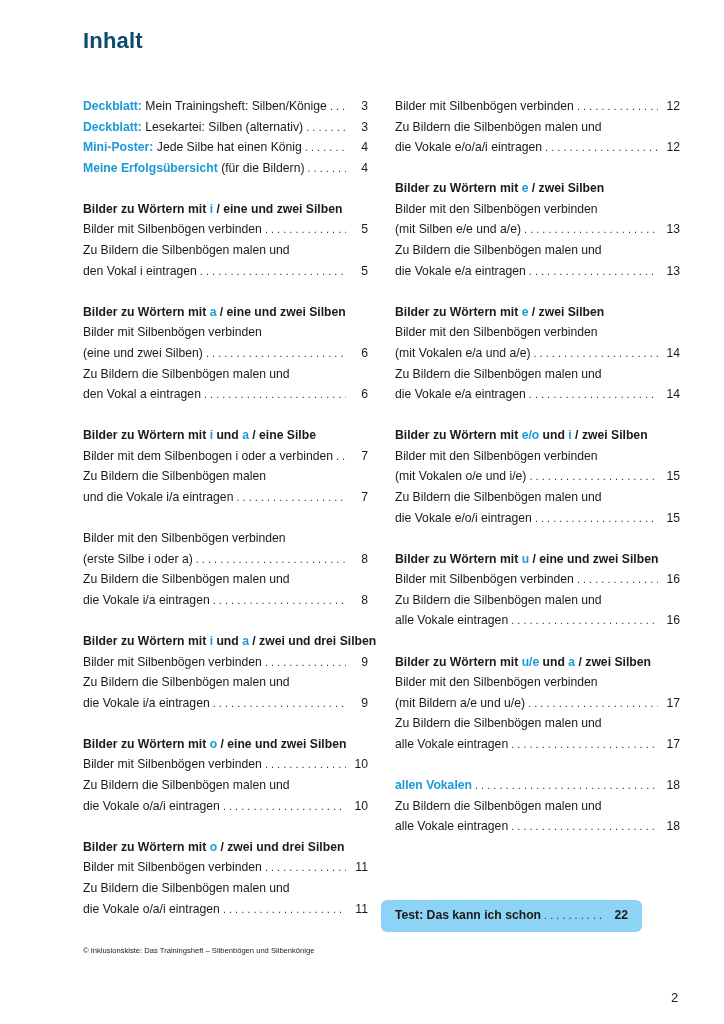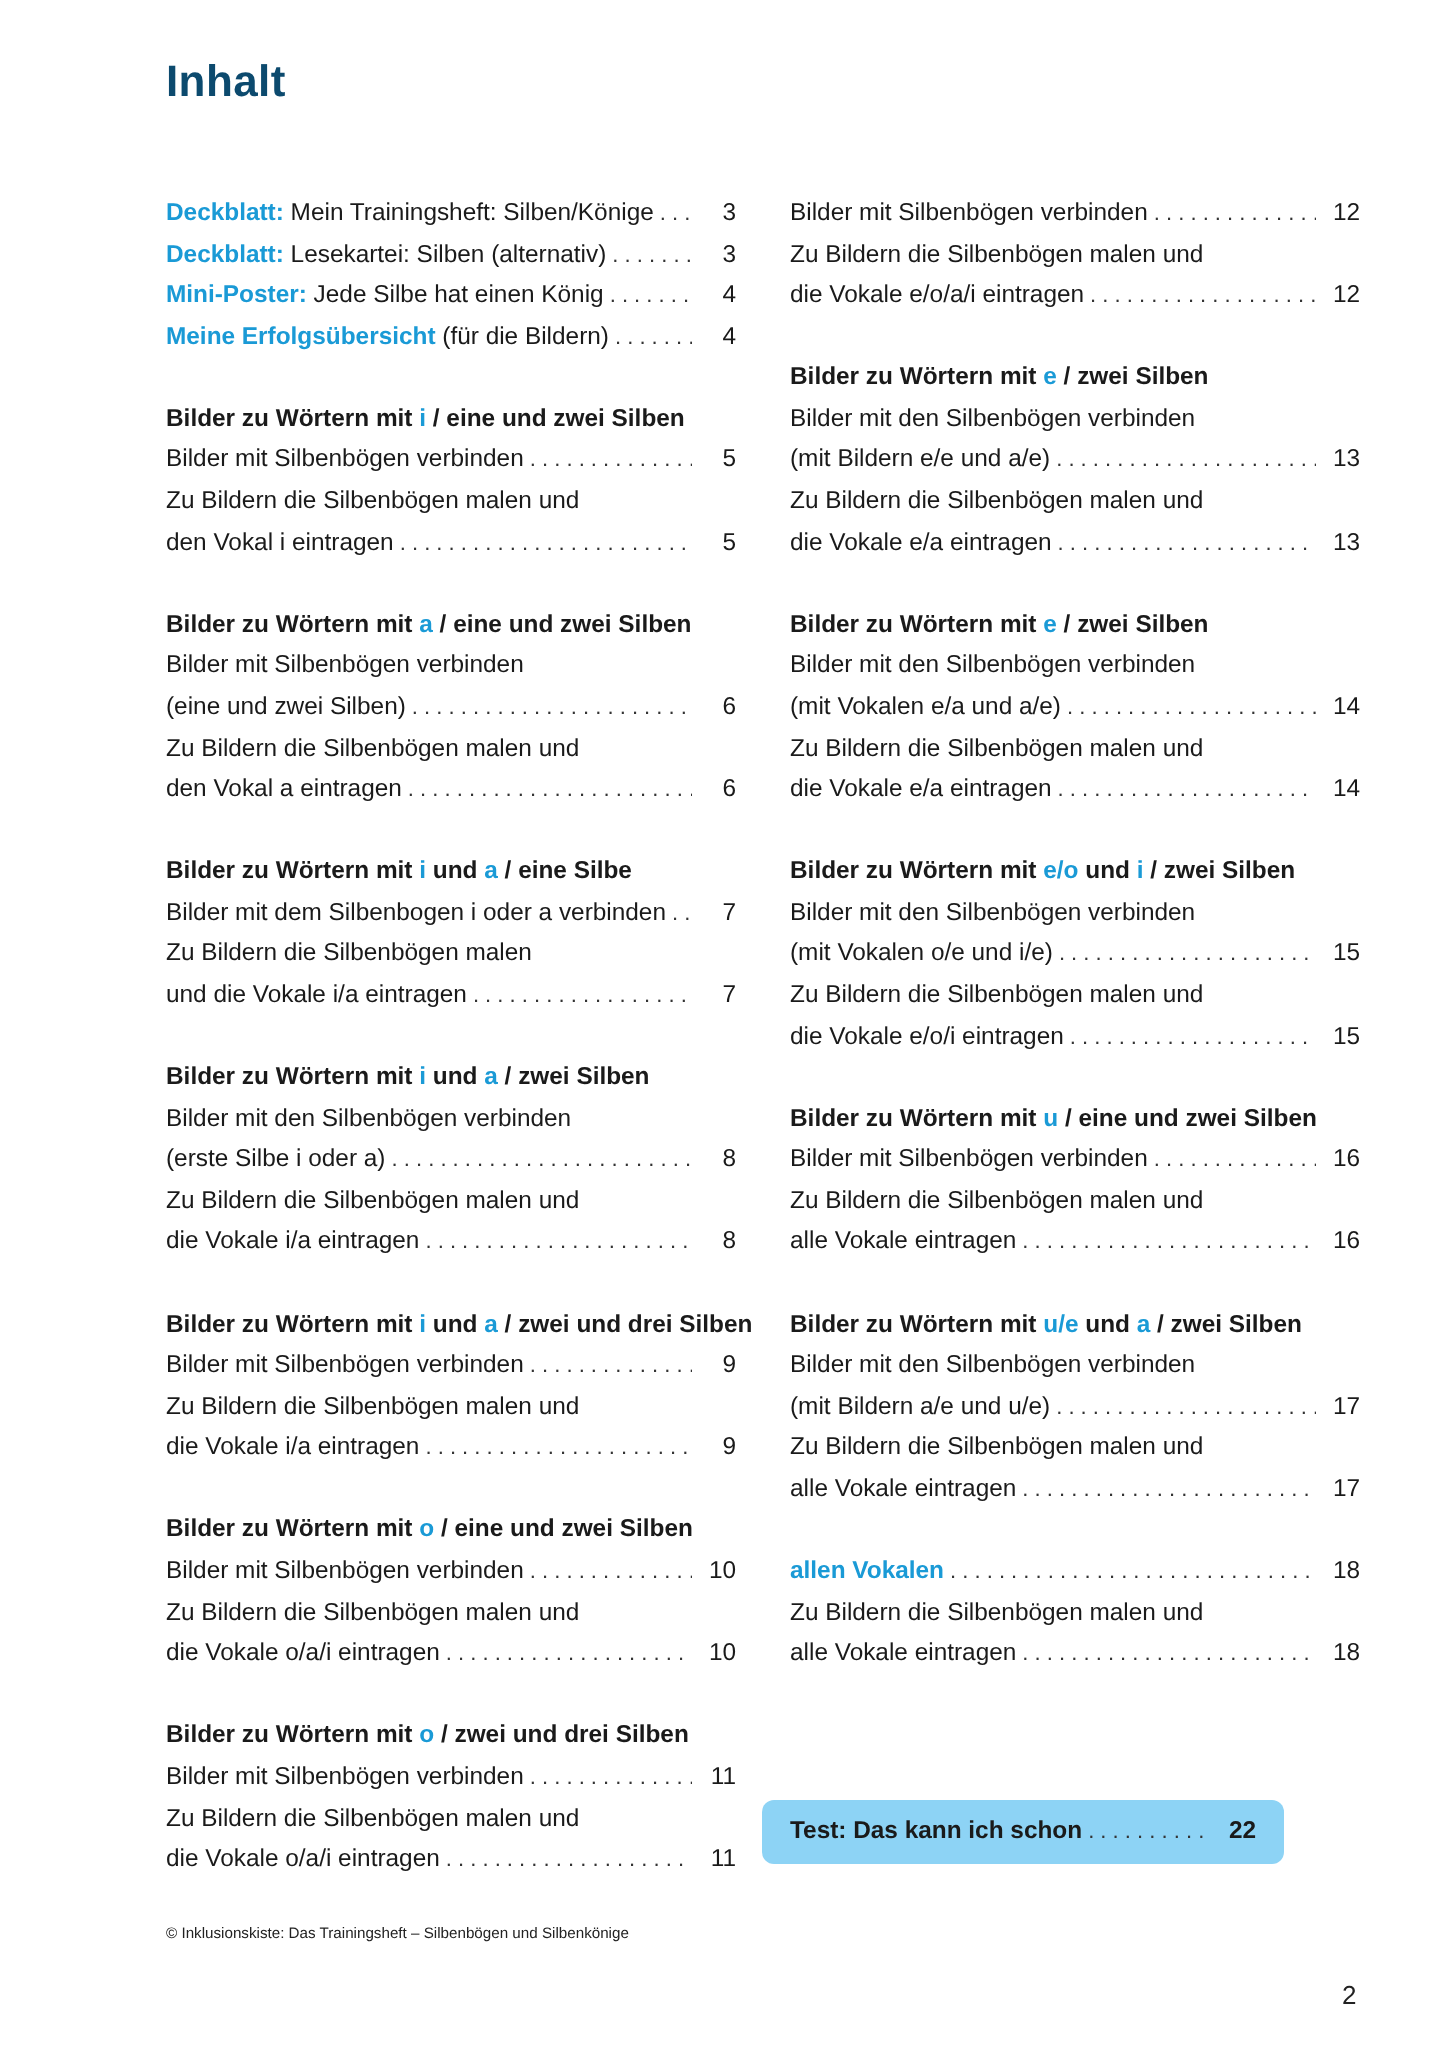--- a/index.html
+++ b/index.html
@@ -18,21 +18,21 @@
                letter-spacing:2.6px; font-size:11px; }
   .row .dots::before { content:". . . . . . . . . . . . . . . . . . . . . . . . . . . . . . . . . . . . . . . . . . . ."; letter-spacing:0; }
   .row .page { flex:0 0 auto; width:18px; text-align:right; }
   .row.head { font-weight:bold; }
   .blue { color:#1a9ad6; font-weight:bold; }
   .blue-b { color:#1a9ad6; }
   .test-box { position:absolute; left:381px; top:900px; width:261px; height:32px;
               background:#8dd3f5; border-radius:6px; }
   .test-box .row { position:absolute; left:14px; right:14px; top:5px; font-weight:bold; }
   .test-box .row .dots { font-weight:normal; }
-  .footer-text { position:absolute; left:83px; top:946px; font-size:7.6px; color:#222;margin-top:16px; }
+  .footer-text { position:absolute; left:83px; top:946px; font-size:7.6px; color:#222; }
   .page-number { position:absolute; left:671px; top:990px; font-size:13px; color:#222; }
 </style>
 </head>
 <body>
 
 <h1 class="page-title">Inhalt</h1>
 
 <div class="col left">
   <div class="section" id="intro">
       <div class="row">
@@ -108,23 +108,20 @@
         <div class="row">
           <span class="label">Zu Bildern die Silbenbögen malen</span>
         </div>
         <div class="row">
           <span class="label">und die Vokale i/a eintragen</span>
           <span class="dots"></span>
           <span class="page">7</span>
         </div>
       </div>
       <div class="section">
-        <div class="row head">
-          <span class="label"><span>Bilder zu Wörtern mit </span><span class="blue-b">i</span><span> und </span><span class="blue-b">a</span><span> / zwei Silben</span></span>
-        </div>
         <div class="row">
           <span class="label">Bilder mit den Silbenbögen verbinden</span>
         </div>
         <div class="row">
           <span class="label">(erste Silbe i oder a)</span>
           <span class="dots"></span>
           <span class="page">8</span>
         </div>
         <div class="row">
           <span class="label">Zu Bildern die Silbenbögen malen und</span>
@@ -210,21 +207,21 @@
         </div>
       </div>
       <div class="section">
         <div class="row head">
           <span class="label"><span>Bilder zu Wörtern mit </span><span class="blue-b">e</span><span> / zwei Silben</span></span>
         </div>
         <div class="row">
           <span class="label">Bilder mit den Silbenbögen verbinden</span>
         </div>
         <div class="row">
-          <span class="label">(mit Bildern e/e und a/e)</span>
+          <span class="label">(mit Silben e/e und a/e)</span>
           <span class="dots"></span>
           <span class="page">13</span>
         </div>
         <div class="row">
           <span class="label">Zu Bildern die Silbenbögen malen und</span>
         </div>
         <div class="row">
           <span class="label">die Vokale e/a eintragen</span>
           <span class="dots"></span>
           <span class="page">13</span>

